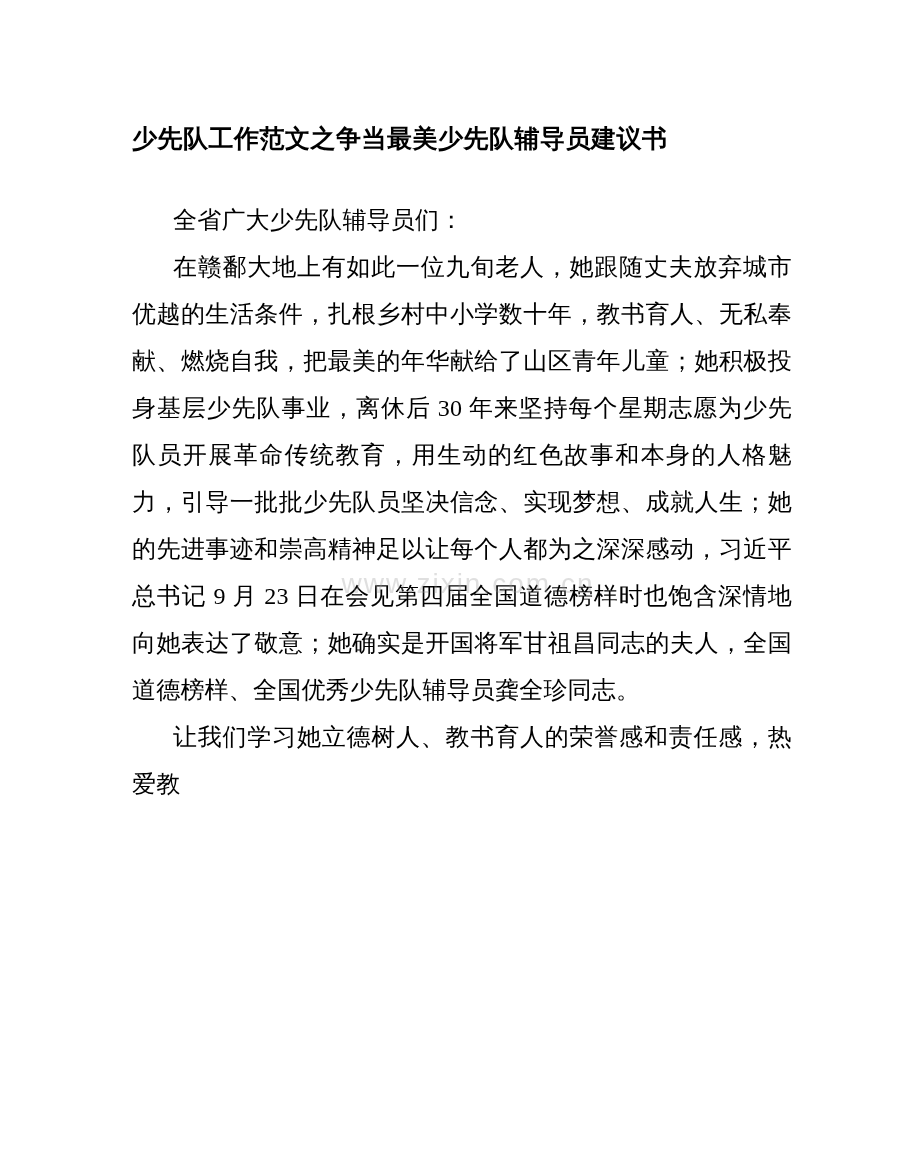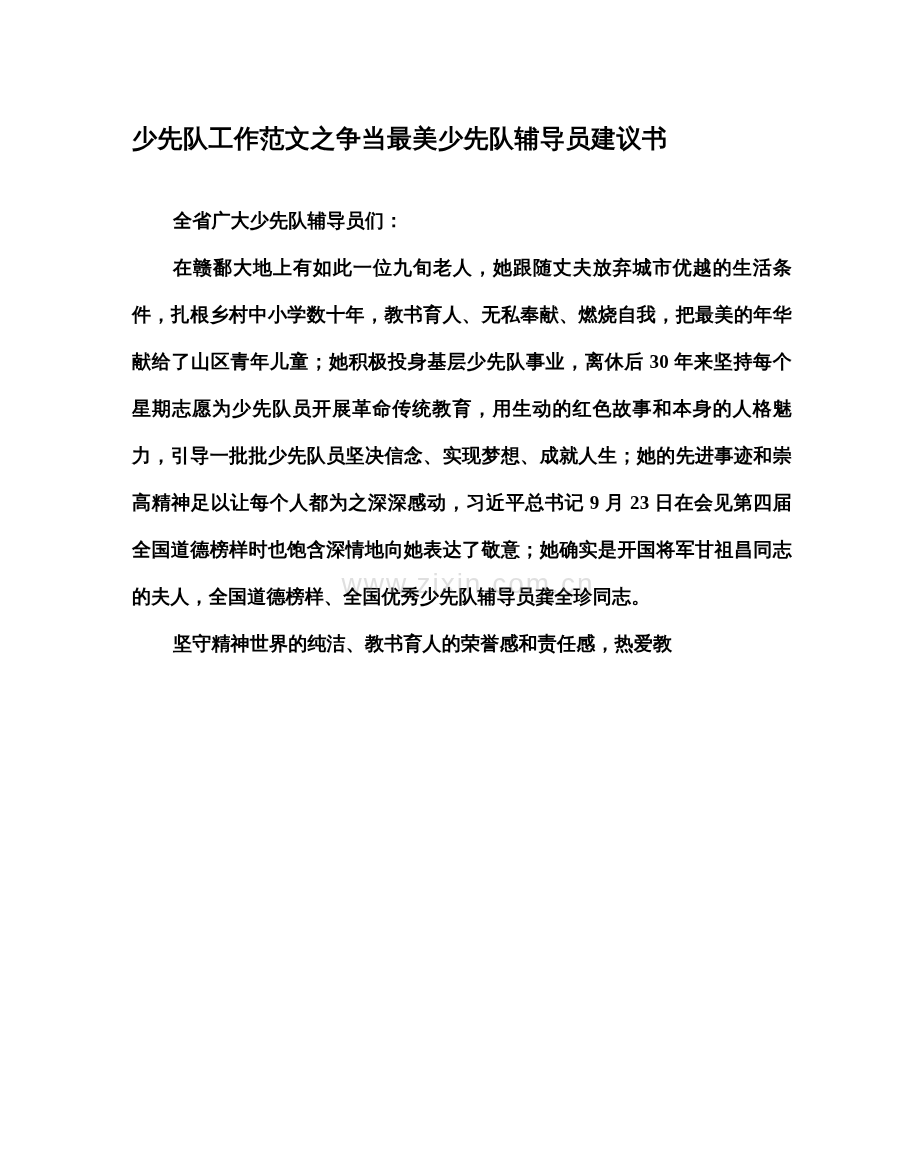--- a/index.html
+++ b/index.html
@@ -36,28 +36,27 @@
     white-space: nowrap;
   }
   .body-block {
     position: absolute;
     left: 132px;
     top: 197px;
     width: 660px;
   }
   p.para {
     font-family: "Liberation Serif", serif;
-    font-size: 19px;
+    font-size: 24px;
     line-height: 47px;
     margin: 0 0 0 0;
     text-align: justify;
     text-justify: inter-ideograph;
     text-indent: 41px;
     letter-spacing: 0.2px;
-    font-weight: bold;
   }
   p.para.first {
     text-indent: 41px;
   }
   .watermark {
     position: absolute;
     left: 8px;
     top: 0;
     width: 920px;
     height: 1151px;
@@ -79,20 +78,20 @@
 </head>
 <body>
 
 <div class="page">
 
   <h1 class="doc-title">少先队工作范文之争当最美少先队辅导员建议书</h1>
 
   <div class="body-block">
     <p class="para first">全省广大少先队辅导员们：</p>
     <p class="para">在赣鄱大地上有如此一位九旬老人，她跟随丈夫放弃城市优越的生活条件，扎根乡村中小学数十年，教书育人、无私奉献、燃烧自我，把最美的年华献给了山区青年儿童；她积极投身基层少先队事业，离休后 30 年来坚持每个星期志愿为少先队员开展革命传统教育，用生动的红色故事和本身的人格魅力，引导一批批少先队员坚决信念、实现梦想、成就人生；她的先进事迹和崇高精神足以让每个人都为之深深感动，习近平总书记 9 月 23 日在会见第四届全国道德榜样时也饱含深情地向她表达了敬意；她确实是开国将军甘祖昌同志的夫人，全国道德榜样、全国优秀少先队辅导员龚全珍同志。</p>
-    <p class="para">坚守精神世界的纯洁、教书育人的荣誉感和责任感，热爱教</p>
+    <p class="para">让我们学习她立德树人、教书育人的荣誉感和责任感，热爱教</p>
   </div>
 
   <div class="watermark">
     <div class="watermark-text">www.zixin.com.cn</div>
   </div>
 
 </div>
 
 </body></html>

